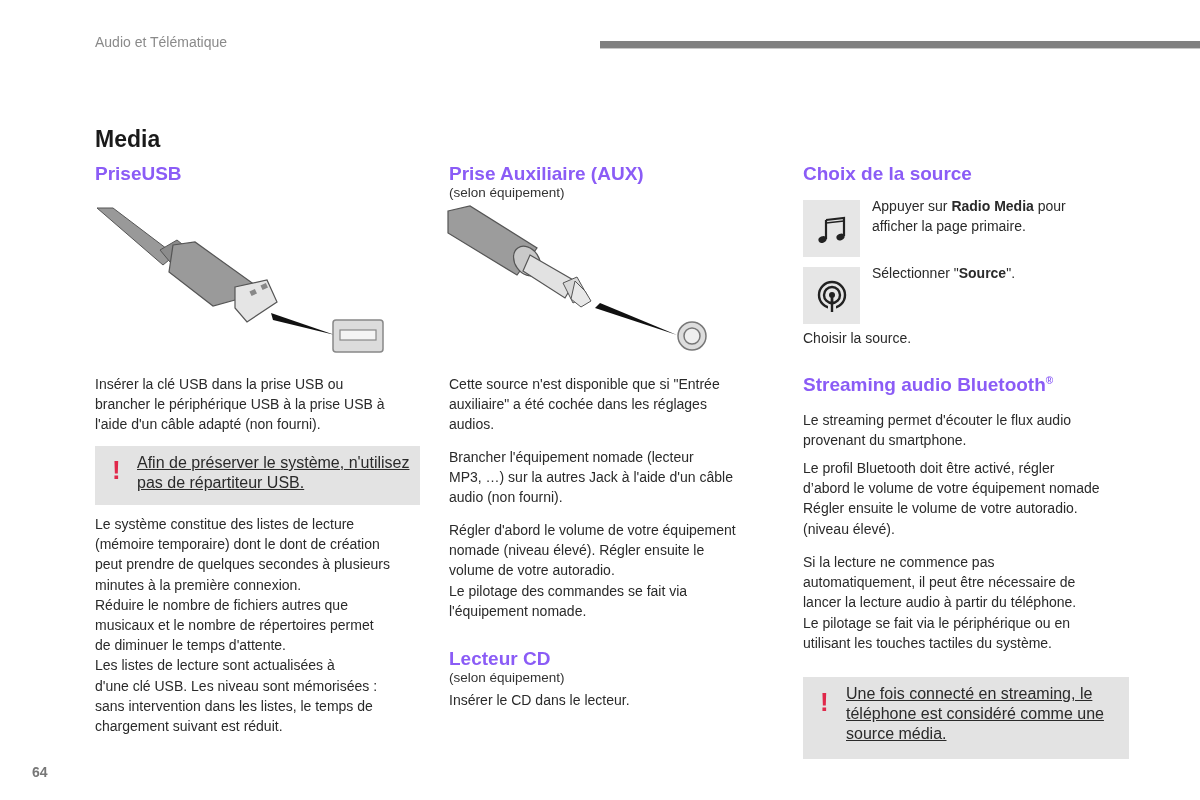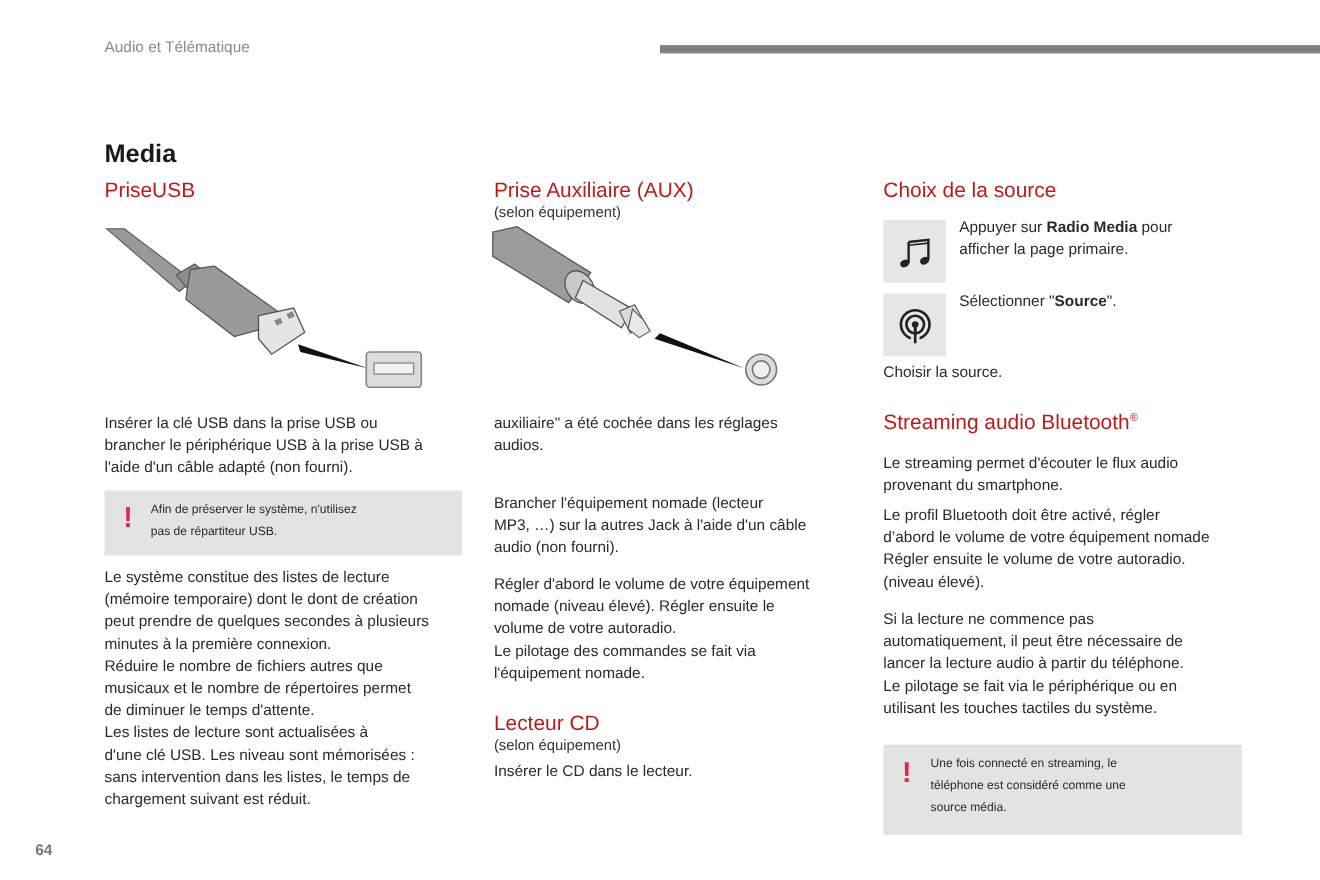--- a/index.html
+++ b/index.html
@@ -5,31 +5,31 @@
   html, body { margin:0; padding:0; }
   body {
     width:1200px; height:800px; position:relative; overflow:hidden;
     background:#ffffff; color:#222;
     font-family:"Liberation Sans", sans-serif;
   }
   .abs { position:absolute; }
   .header-label { left:95px; top:34px; font-size:14px; color:#8a8a8a; }
   .header-bar { left:600px; top:41px; width:600px; height:7px; background:#808080; border-bottom:1px solid #c8c8c8; }
   .page-title { left:95px; top:126px; font-size:23px; font-weight:bold; color:#1a1a1a; }
-  .h2 { font-size:19px; font-weight:normal; color:#b91c1c; }
+  .h2 { font-size:19px; font-weight:bold; color:#8b5cf6; }
   .sub { font-size:13.5px; color:#333; }
   .p { font-size:14px; line-height:20.2px; color:#2a2a2a; margin:0; }
   .warn {
     background:#e3e3e3; position:absolute;
   }
   .warn .excl {
     position:absolute; color:#e0284a; font-weight:bold; font-size:26px; line-height:26px;
     font-family:"Liberation Sans", sans-serif;
   }
-  .warn .wtext { position:absolute; font-size:11px; line-height:20.2px; color:#2a2a2a; }
+  .warn .wtext { position:absolute; font-size:16px; line-height:20.2px; color:#2a2a2a;text-decoration:underline; }
   .iconbox {
     position:absolute; width:57px; height:57px; background:#e6e6e6;
     display:flex; align-items:center; justify-content:center;
   }
   .page-num { left:32px; top:764px; font-size:14px; font-weight:bold; color:#777; }
   sup { font-size:10px; }
 </style>
 </head>
 <body>
 
@@ -96,20 +96,21 @@
     <path d="M130 78 L140 88 L146 98 L136 104 L126 96 Z" fill="#e8e8e8" stroke="#555" stroke-width="1"></path>
   </g>
   <path d="M150 105 L232 132 L155 100 Z" fill="#111"></path>
   <g>
     <circle cx="247" cy="133" r="14" fill="#ddd" stroke="#777" stroke-width="1.5"></circle>
     <circle cx="247" cy="133" r="8" fill="#efefef" stroke="#777" stroke-width="1.5"></circle>
   </g>
 </svg>
 
 <div class="abs" style="left:449px;top:374px;width:335px;">
+  <p class="p">Cette source n'est disponible que si "Entrée</p>
   <p class="p">auxiliaire" a été cochée dans les réglages</p>
   <p class="p">audios.</p>
 </div>
 <div class="abs" style="left:449px;top:447px;width:335px;">
   <p class="p">Brancher l'équipement nomade (lecteur</p>
   <p class="p">MP3, …) sur la autres Jack à l'aide d'un câble</p>
   <p class="p">audio (non fourni).</p>
 </div>
 <div class="abs" style="left:449px;top:520px;width:335px;">
   <p class="p">Régler d'abord le volume de votre équipement</p>

